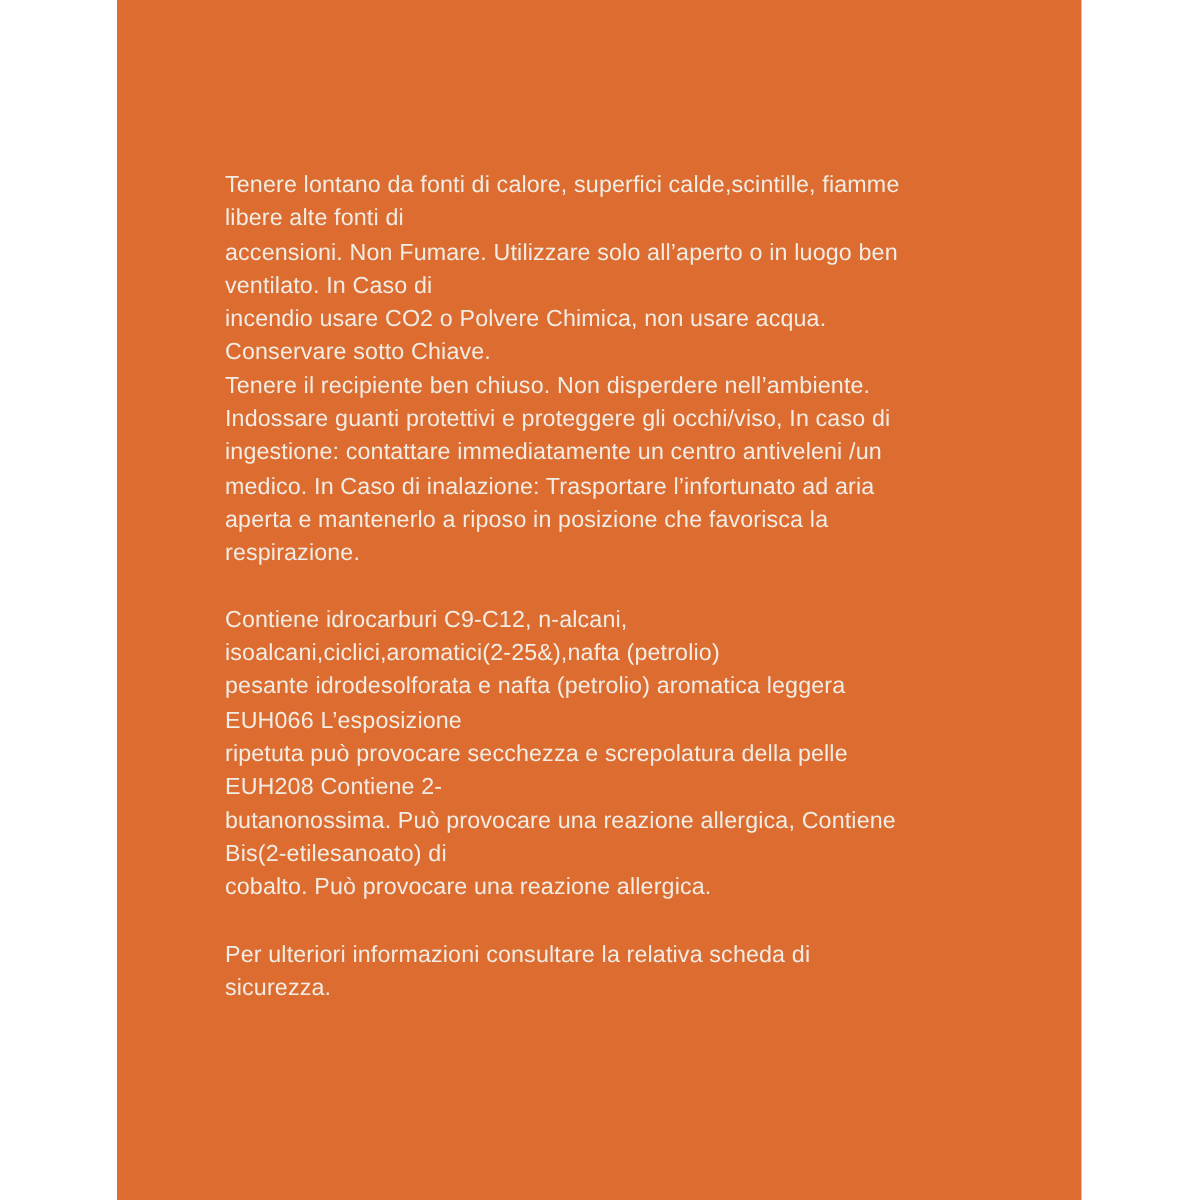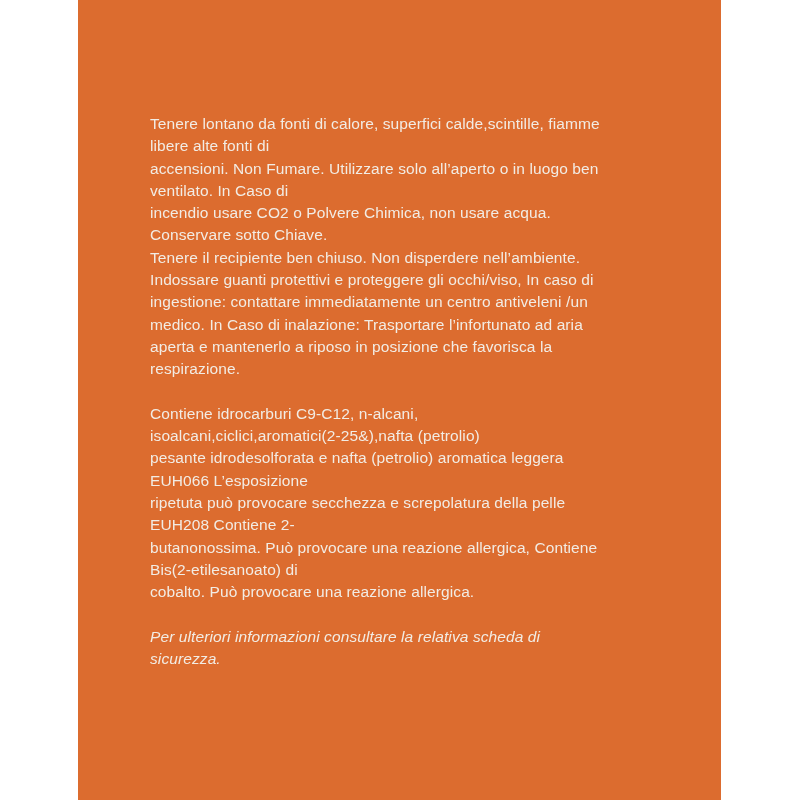--- a/index.html
+++ b/index.html
@@ -31,21 +31,20 @@
     font-size: 15.5px;
     line-height: 22.3px;
     letter-spacing: 0.1px;
   }
   .para {
     margin: 0 0 22.3px 0;
     white-space: pre-line;
   }
   .para:last-child {
     margin-bottom: 0;
-    font-style: italic;
   }
 </style>
 </head>
 <body>
 
 <div class="page">
   <div class="label">
     <div class="label-text">
       <p class="para">Tenere lontano da fonti di calore, superfici calde,scintille, fiamme
 libere alte fonti di

